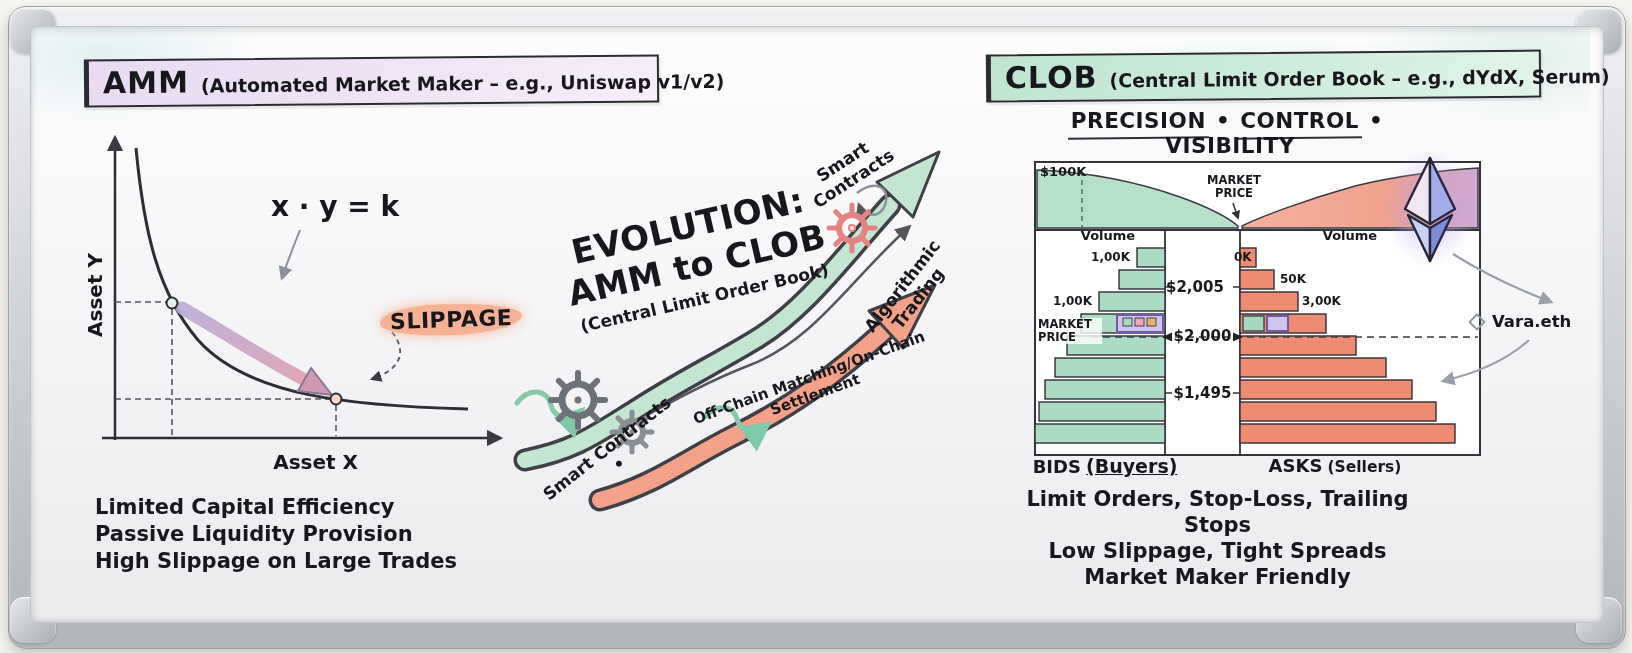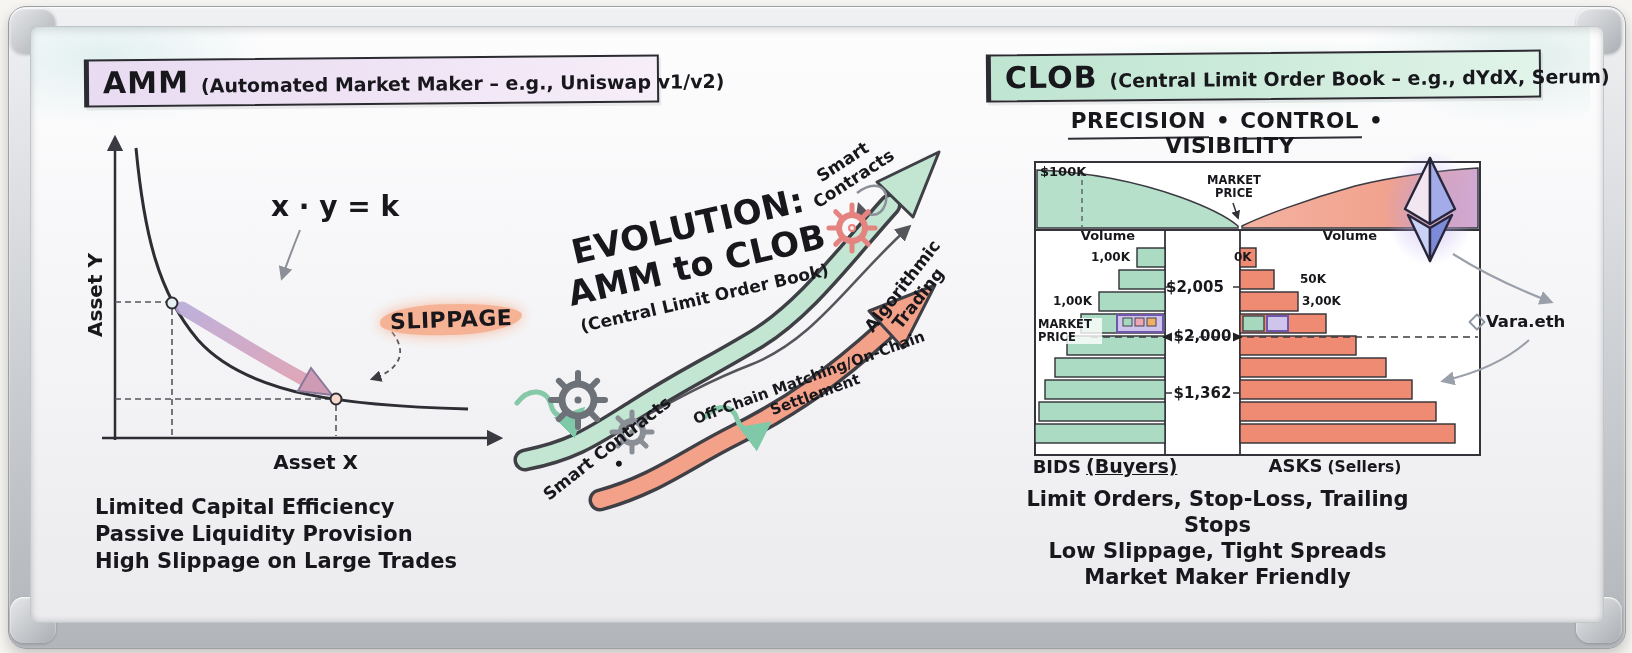--- a/index.html
+++ b/index.html
@@ -238,26 +238,26 @@
 <div class="lbl" style="left:1198px;top:174px;width:72px;text-align:center;font-size:11.5px;font-weight:700;line-height:13px;">
   <div>MARKET</div>
   <div>PRICE</div>
 </div>
 <div class="lbl" style="left:1068px;top:228px;width:80px;text-align:center;font-size:13px;font-weight:600;">Volume</div>
 <div class="lbl" style="left:1310px;top:228px;width:80px;text-align:center;font-size:13px;font-weight:600;">Volume</div>
 
 <div class="lbl" style="left:1078px;top:250px;width:52px;text-align:right;font-size:12px;font-weight:600;">1,00K</div>
 <div class="lbl" style="left:1040px;top:294px;width:52px;text-align:right;font-size:12px;font-weight:600;">1,00K</div>
 <div class="lbl" style="left:1234px;top:250px;font-size:12px;font-weight:600;">0K</div>
-<div class="lbl" style="left:1280px;top:272px;font-size:12px;font-weight:600;margin-left:20px;">50K</div>
+<div class="lbl" style="left:1280px;top:272px;font-size:12px;font-weight:600;">50K</div>
 <div class="lbl" style="left:1302px;top:294px;font-size:12px;font-weight:600;">3,00K</div>
 
 <div class="lbl" style="left:1166px;top:278px;width:73px;text-align:left;font-size:15px;font-weight:700;">$2,005</div>
 <div class="lbl" style="left:1166px;top:327px;width:73px;text-align:center;font-size:15px;font-weight:800;">$2,000</div>
-<div class="lbl" style="left:1166px;top:384px;width:73px;text-align:center;font-size:15px;font-weight:700;">$1,362</div>
+<div class="lbl" style="left:1166px;top:384px;width:73px;text-align:center;font-size:15px;font-weight:700;">$1,495</div>
 
 <div class="lbl" style="left:1038px;top:318px;width:64px;font-size:11.5px;font-weight:700;line-height:13px;background:rgba(255,255,255,.8);">
   <div>MARKET</div>
   <div>PRICE</div>
 </div>
 
 <div class="lbl" style="left:1030px;top:455px;width:150px;text-align:center;">
   <span style="font-size:18px;font-weight:800;">BIDS</span>
   <span style="font-size:19px;font-weight:600;text-decoration:underline;">(Buyers)</span>
 </div>
@@ -283,21 +283,21 @@
 
 <svg width="190" height="160" viewBox="0 0 190 160" style="left:1425px;top:240px;">
   <defs>
     <marker id="mkV" viewBox="0 0 10 10" refX="8" refY="5" markerWidth="6.5" markerHeight="6.5" orient="auto">
         <path d="M0,0L10,5L0,10z" fill="#9aa0a9"></path>
       </marker>
   </defs>
   <path d="M28,14 C66,38 100,52 126,62" stroke="#9aa0a9" stroke-width="2.2" fill="none" marker-end="url(#mkV)"></path>
   <path d="M104,100 C80,122 48,134 18,141" stroke="#9aa0a9" stroke-width="2.2" fill="none" marker-end="url(#mkV)"></path>
 </svg>
-<div class="lbl" style="left:1468px;top:312px;display:flex;align-items:center;">
+<div class="lbl" style="left:1468px;top:312px;display:flex;align-items:center;gap:6px;">
   <svg width="18" height="18" viewBox="0 0 18 18" style="position:static;">
     <path d="M9,1.5 L16.5,9 L9,16.5 L1.5,9 Z" fill="none" stroke="#8d95a0" stroke-width="1.8" stroke-linejoin="round"></path>
   </svg>
   <span style="font-size:16.5px;font-weight:600;">Vara.eth</span>
 </div>
 
 <div class="lbl" style="left:990px;top:486px;width:455px;text-align:center;font-size:21px;font-weight:600;line-height:26px;">
   <div>Limit Orders, Stop-Loss, Trailing Stops</div>
   <div>Low Slippage, Tight Spreads</div>
   <div>Market Maker Friendly</div>

